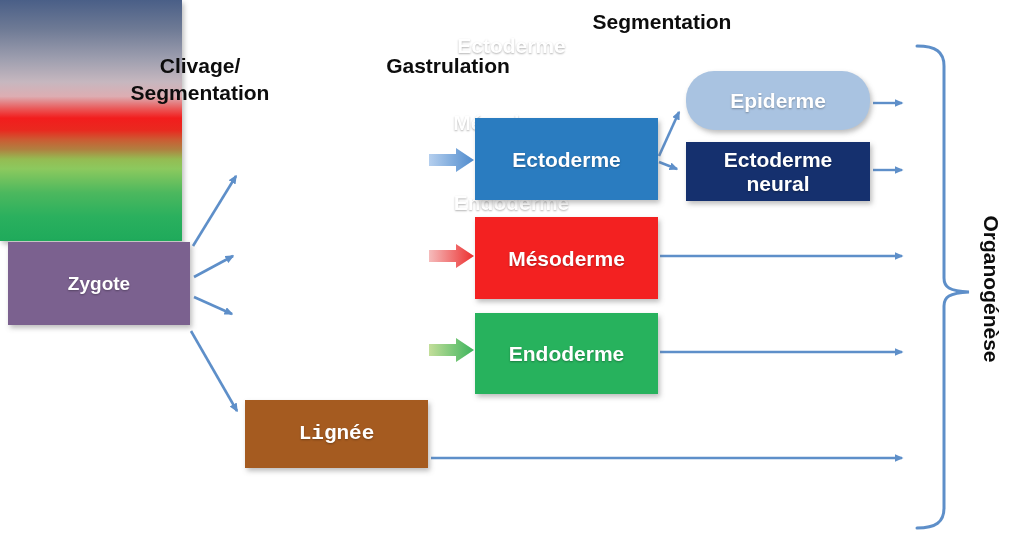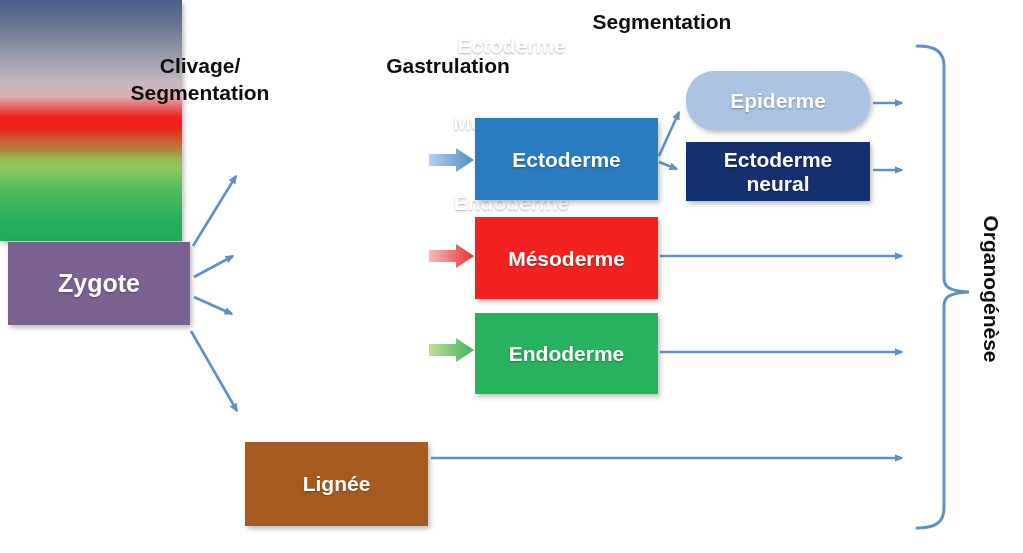--- a/index.html
+++ b/index.html
@@ -27,21 +27,21 @@
     align-items: center;
     justify-content: center;
     color: #ffffff;
     font-weight: bold;
     font-size: 21px;
     line-height: 25px;
     text-align: center;
     text-shadow: 0 1px 2px rgba(0,0,0,0.30);
     box-shadow: 2px 3px 5px rgba(110,110,110,0.45);
   }
-  #zygote-box      { left: 8px;   top: 242px; width: 182px; height: 83px; font-size: 25px; }
+  #zygote-box      { left: 8px;   top: 242px; width: 182px; height: 83px; font-size: 19px; }
   #clivage-box     { left: 245px; top: 134px; width: 182px; height: 241px;
     background: linear-gradient(180deg,
       #4a5f87 0%, #6e7a95 12%, #a0a0b0 25%, #c6b7bf 34%, #ddadb2 40%,
       #ea5a5a 45%, #f21d1d 49%, #e9291f 54%, #cb5c33 58%, #b08040 62%,
       #95bb52 66%, #8cc95e 70%, #4cb85e 80%, #2ab05e 90%, #1faa5b 100%);
     box-shadow: 2px 3px 5px rgba(110,110,110,0.45);
   }
   .clivage-label {
     position: absolute;
     left: 0; width: 100%;
@@ -49,21 +49,21 @@
     text-align: center; text-shadow: 0 1px 2px rgba(0,0,0,0.30);
   }
   #clivage-label-ecto { top: 33px;  }
   #clivage-label-meso { top: 110px; }
   #clivage-label-endo { top: 190px; }
   #gast-ecto-box   { left: 475px; top: 118px; width: 183px; height: 82px; }
   #gast-meso-box   { left: 475px; top: 217px; width: 183px; height: 82px; }
   #gast-endo-box   { left: 475px; top: 313px; width: 183px; height: 81px; }
   #epiderme-box    { left: 686px; top: 71px;  width: 184px; height: 59px; border-radius: 28px; }
   #ecto-neural-box { left: 686px; top: 142px; width: 184px; height: 59px; font-size: 21px; line-height: 24px; }
-  #lignee-box      { left: 245px; top: 442px; width: 183px; height: 84px; line-height: 26px; }
+  #lignee-box      { left: 245px; top: 400px; width: 183px; height: 68px; line-height: 26px; font-family: Liberation Mono, monospace; }
   #header-clivage      { left: 100px; top: 52px;  width: 200px; }
   #header-gastrulation { left: 348px; top: 52px;  width: 200px; }
   #header-neurulation  { left: 562px; top: 8px;   width: 200px; }
   #header-organogenese {
     left: 891px; top: 275px; width: 200px; height: 28px;
     transform: rotate(90deg);
     transform-origin: 50% 50%;
   }
   #arrow-layer { position: absolute; left: 0; top: 0; width: 1023px; height: 553px; }
 </style>

